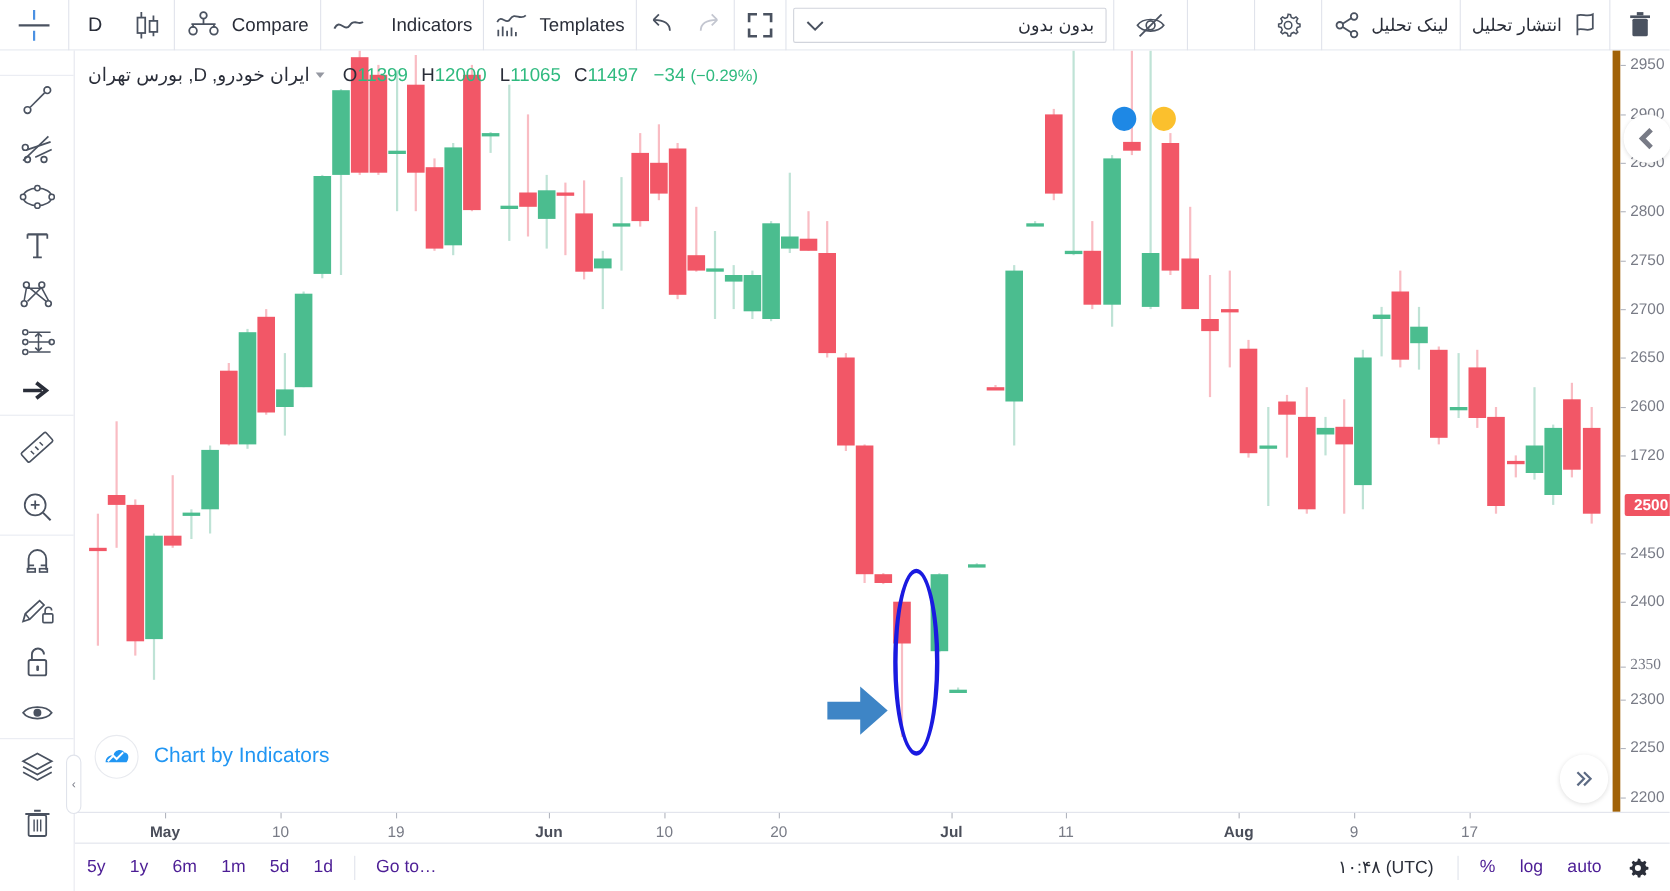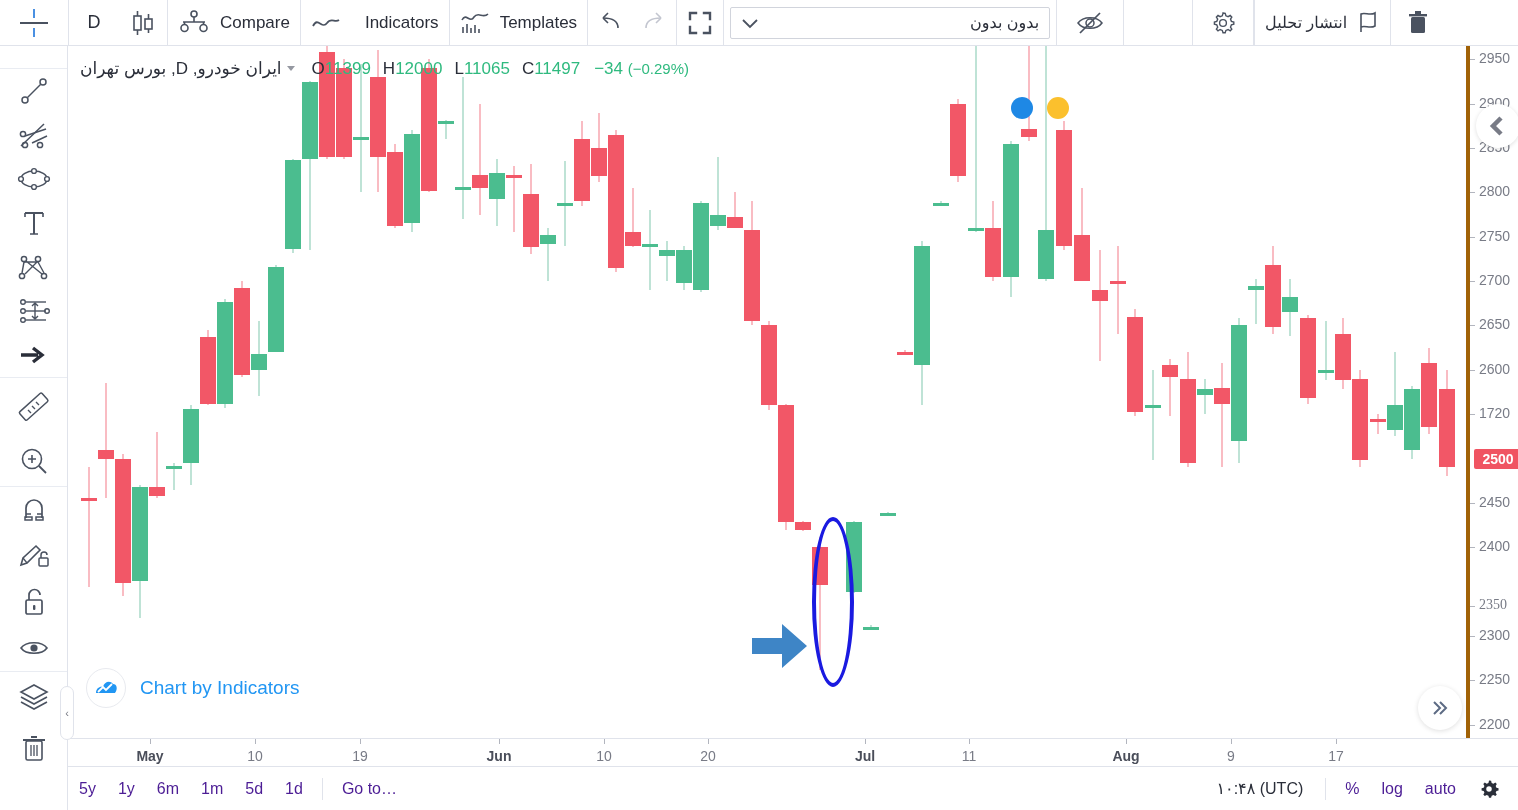--- a/index.html
+++ b/index.html
@@ -53,21 +53,21 @@
   .chart-area {
     position: absolute; left: 68px; top: 46px;
     width: 1450px; height: 764px; background: #fff;
   }
   .chart-canvas {
     position: absolute; left: 0; top: 0; width: 1398px; height: 692px;
     overflow: hidden;
   }
   .price-axis {
     position: absolute; left: 1398px; top: 0; width: 52px; height: 692px;
-    border-left: 4px solid #a16207;
+    border-left: 7px solid #a16207;
   }
   .pa-tick {
     position: absolute; left: 0; width: 52px; height: 1px;
   }
   .pa-tick .dash { position: absolute; left: 0; top: 0; width: 5px; height: 1px; background: #b2b5be; }
   .pa-tick .lbl {
     position: absolute; left: 9px; top: -9px; font-size: 14px; color: #787b86;
     white-space: nowrap;
   }
   .pa-badge {
@@ -268,20 +268,30 @@
     <div class="tb-sep"></div>
 
     <div class="tb-cell" style="padding:0 16px">
       <svg class="icon-svg" width="28" height="28" viewBox="0 0 28 28">
         <path d="M14 4 l2.2 .4 .7 2.4 2.2 .9 2.1-1.3 1.6 1.6 -1.3 2.1 .9 2.2 2.4 .7 0 2.2 -2.4 .7 -.9 2.2 1.3 2.1 -1.6 1.6 -2.1-1.3 -2.2 .9 -.7 2.4 -2.2 0 -.7-2.4 -2.2-.9 -2.1 1.3 -1.6-1.6 1.3-2.1 -.9-2.2 -2.4-.7 0-2.2 2.4-.7 .9-2.2 -1.3-2.1 1.6-1.6 2.1 1.3 2.2-.9 .7-2.4 z" stroke="#4a5260" stroke-width="1.4" fill="none"></path>
         <circle cx="14" cy="14" r="3.4" stroke="#4a5260" stroke-width="1.4" fill="none"></circle>
       </svg>
     </div>
     <div class="tb-sep"></div>
 
+    <div class="tb-cell" style="gap:9px">
+      <svg class="icon-svg" width="26" height="26" viewBox="0 0 26 26">
+        <circle cx="19" cy="5" r="3" stroke="#4a5260" stroke-width="1.6" fill="none"></circle>
+        <circle cx="19" cy="21" r="3" stroke="#4a5260" stroke-width="1.6" fill="none"></circle>
+        <circle cx="6" cy="13" r="3" stroke="#4a5260" stroke-width="1.6" fill="none"></circle>
+        <line x1="8.6" y1="11.5" x2="16.4" y2="6.5" stroke="#4a5260" stroke-width="1.6"></line>
+        <line x1="8.6" y1="14.5" x2="16.4" y2="19.5" stroke="#4a5260" stroke-width="1.6"></line>
+      </svg>
+      <span class="tb-label small">لینک تحلیل</span>
+    </div>
     <div class="tb-sep"></div>
 
     <div class="tb-cell" style="gap:9px">
       <span class="tb-label small">انتشار تحلیل</span>
       <svg class="icon-svg" width="24" height="26" viewBox="0 0 24 26">
         <path d="M5 22 L5 4 C9 2, 14 6, 19 3 L19 16 C14 19, 9 15, 5 17" stroke="#4a5260" stroke-width="1.6" fill="none"></path>
       </svg>
     </div>
     <div class="tb-sep"></div>
 

